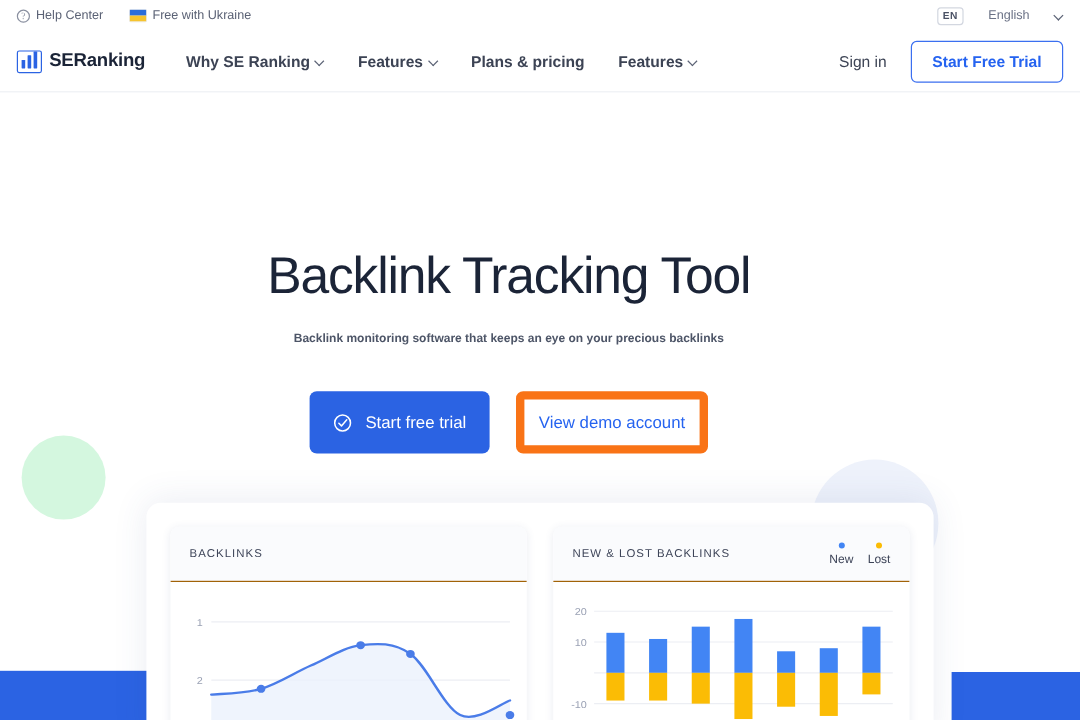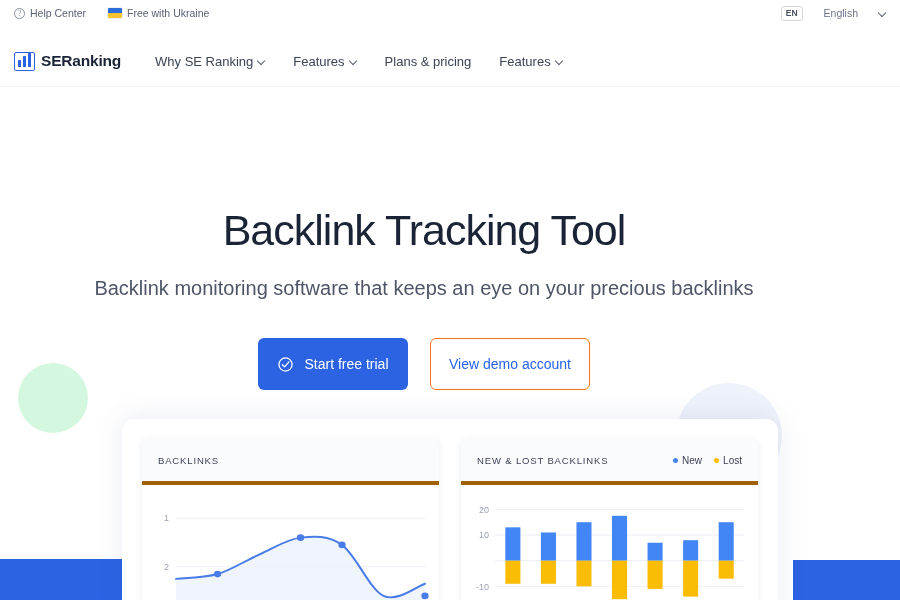--- a/index.html
+++ b/index.html
@@ -46,40 +46,40 @@
   .chev { display: inline-block; width: 7px; height: 7px; position: relative; }
   .chev::before {
     content: ""; position: absolute; left: 0; top: 0px;
     width: 5px; height: 5px;
     border-right: 1.3px solid currentColor; border-bottom: 1.3px solid currentColor;
     transform: rotate(45deg);
   }
 
   
   .header {
-    position: absolute; top: 36px; left: 0; width: 900px; height: 51px;
+    position: absolute; top: 26px; left: 0; width: 900px; height: 51px;
     display: flex; align-items: center; padding: 0 14px;
     border-bottom: 1px solid #eef0f4; background: #fff;
   }
   .logo { display: flex; align-items: center; gap: 6px; text-decoration: none; }
   .logo-mark {
     width: 21px; height: 19px; border: 1.5px solid #2b63e3; border-radius: 2px;
     display: flex; align-items: flex-end; justify-content: center; gap: 1.5px;
     padding: 2px 2px 2.5px;
     background: #fff;
   }
   .logo-mark i { display:block; width: 3.5px; background: #2b63e3; border-radius: .5px; }
   .logo-mark i:nth-child(1) { height: 7px; }
   .logo-mark i:nth-child(2) { height: 11px; }
   .logo-mark i:nth-child(3) { height: 14px; }
   .logo-text { font-size: 15.5px; color: #1b2437; letter-spacing: -.2px; white-space: nowrap; }
   .logo-text b { font-weight: 700; }
   .logo-text span { font-weight: 700; }
 
-  .nav { display: flex; align-items: center; gap: 28px; margin-left: 34px; }
+  .nav { display: flex; align-items: center; gap: 28px; margin-left: 34px; font-weight: bold; }
   .nav-item {
     display: flex; align-items: center; gap: 5px;
     font-size: 13px; color: #3c4354; text-decoration: none; white-space: nowrap;
   }
   .nav-item .chev { color: #5b6275; }
 
   .header-right { margin-left: auto; display: flex; align-items: center; gap: 20px; }
   .signin { font-size: 13px; color: #3c4354; text-decoration: none; }
   .trial-btn {
     border: 1px solid #3b6ff0; border-radius: 5px;
@@ -110,35 +110,35 @@
   }
 
   
   .hero { position: absolute; top: 77px; left: 0; width: 848px; text-align: center; }
   .hero-title {
     margin-top: 130px;
     font-size: 43px; font-weight: 400; letter-spacing: -1px;
     color: #1b2437; line-height: 1.1;
   }
   .hero-sub {
-    margin-top: 23px; font-size: 20px; color: #4d5567; font-weight: 400;
+    margin-top: 23px; font-size: 10px; color: #4d5567; font-weight: 700;
   }
   .hero-ctas {
     margin-top: 38px; display: flex; justify-content: center; gap: 22px;
   }
   .btn-primary {
     display: flex; align-items: center; justify-content: center; gap: 10px;
     background: #2b63e3; color: #fff; border: none; border-radius: 6px;
     width: 150px; height: 52px; font-size: 14px; font-weight: 500; cursor: pointer;
     font-family: "Liberation Sans", sans-serif;
   }
   .btn-ghost {
     display: flex; align-items: center; justify-content: center;
     background: #fff; color: #2563f0;
-    border: 1px solid #f97316; border-radius: 6px;
+    border: 7px solid #f97316; border-radius: 6px;
     width: 160px; height: 52px; font-size: 14px; font-weight: 400; cursor: pointer;
     font-family: "Liberation Sans", sans-serif;
   }
   .check-icon { width: 17px; height: 17px; display:block; }
 
   
   .dash {
     position: absolute; left: 122px; top: 419px;
     width: 656px; height: 200px;
     background: #ffffff; border-radius: 12px 12px 0 0;
@@ -147,27 +147,27 @@
     display: flex; gap: 22px;
   }
   .card {
     flex: 1; background: #fff; border-radius: 7px;
     box-shadow: 0 1px 7px rgba(60,80,140,.11);
     overflow: hidden; min-width: 0;
   }
   .card-head {
     height: 46px; background: #fafbfd;
     display: flex; align-items: center; padding: 0 16px;
-    border-bottom: 4px solid #a16207;
+    border-bottom: 1px solid #a16207;
   }
   .card-title {
     font-size: 9.5px; letter-spacing: .85px; color: #3d4458; font-weight: 500; white-space: nowrap;
   }
   .legend { margin-left: auto; display: flex; gap: 12px; align-items: center; }
-  .legend-item { display: flex; align-items: center; gap: 4px; font-size: 10px; color: #3d4458; }
+  .legend-item { display: flex; align-items: center; gap: 4px; font-size: 10px; color: #3d4458; flex-direction: column; }
   .dot { width: 5px; height: 5px; border-radius: 50%; display: block; }
   .card-body { padding: 10px 8px 0 8px; height: 134px; }
   .card-body svg { display: block; width: 100%; height: 100%; }
   .axis-lbl { font-size: 9px; fill: #9aa1b4; font-family: "Liberation Sans", sans-serif; }
 </style>
 </head>
 <body>
 
 <div id="page">
 
@@ -213,20 +213,24 @@
       </a>
       <a class="nav-item" href="#">
         <span>Plans &amp; pricing</span>
       </a>
       <a class="nav-item" href="#">
         <span>Features</span>
         <span class="chev"></span>
       </a>
     </nav>
 
+    <div class="header-right">
+      <a class="signin" href="#">Sign in</a>
+      <button class="trial-btn">Start Free Trial</button>
+    </div>
   </div>
 
   <div class="decor-circle-green"></div>
   <div class="decor-dome"></div>
   <div class="decor-blue-left"></div>
   <div class="decor-blue-right"></div>
 
   <div class="hero">
     <h1 class="hero-title">Backlink Tracking Tool</h1>
     <p class="hero-sub">Backlink monitoring software that keeps an eye on your precious backlinks</p>

